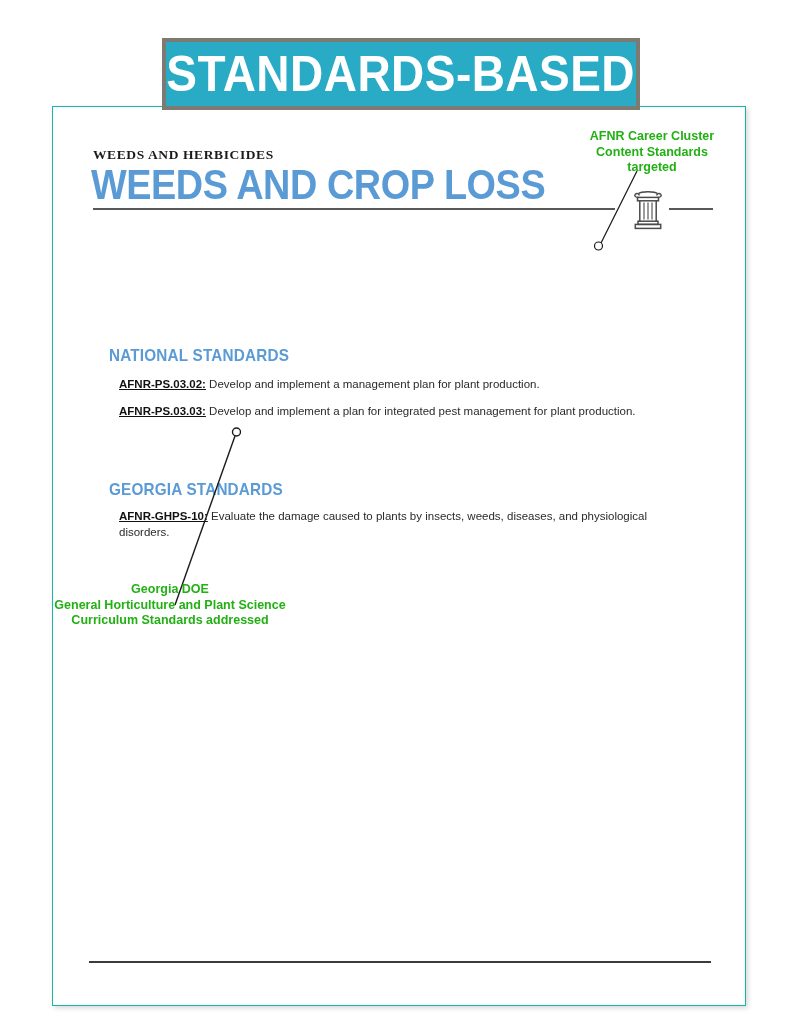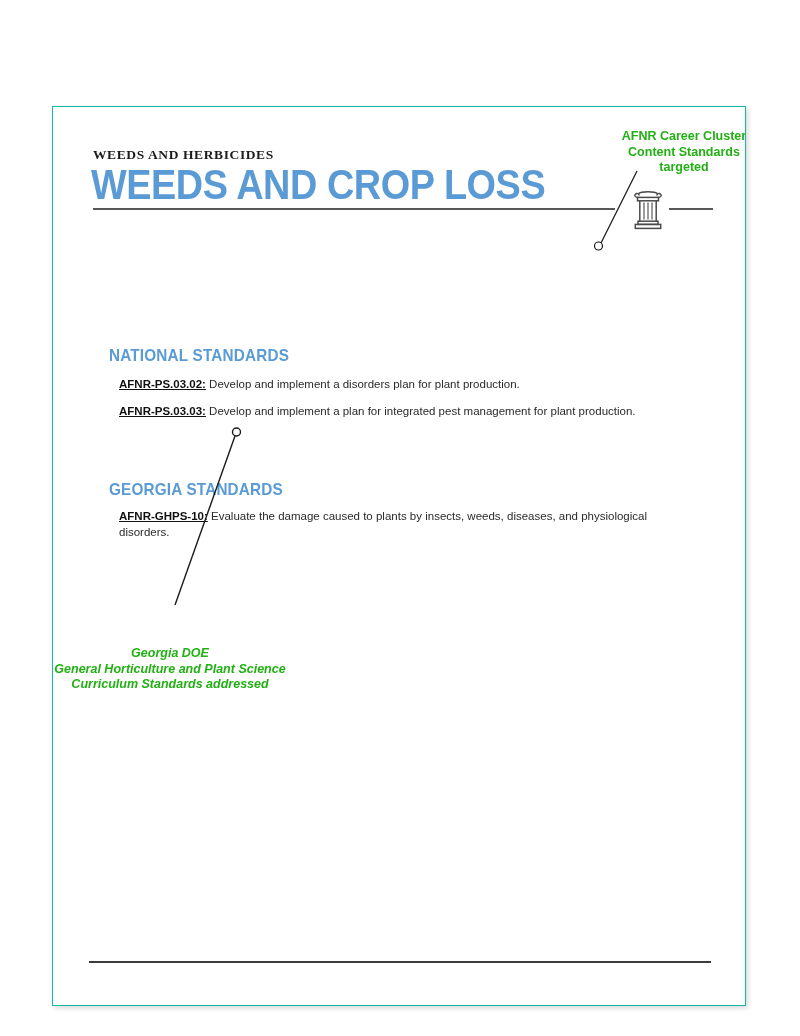--- a/index.html
+++ b/index.html
@@ -146,22 +146,22 @@
     position: absolute;
     color: #22b014;
     font-family: "Liberation Sans Narrow", "Liberation Sans", sans-serif;
     font-weight: 700;
     font-size: 12.5px;
     line-height: 1.24;
     text-align: center;
     white-space: pre-line;
     z-index: 15;
   }
-  #anno-top    { left: 584px; top: 129px; width: 200px; }
-  #anno-bottom { left: 10px;  top: 646px; width: 320px; font-style: italic; }
+  #anno-top    { left: 552px; top: 129px; width: 200px; }
+  #anno-bottom { left: 10px;  top: 582px; width: 320px; }
 
   
   .leader-layer {
     position: absolute;
     left: 0; top: 0;
     width: 800px; height: 1036px;
     pointer-events: none;
     z-index: 12;
   }
 
@@ -224,36 +224,39 @@
 
           <rect x="7" y="32.2" width="20" height="3.2"></rect>
           <rect x="4.3" y="35.4" width="25.4" height="4"></rect>
         </g>
       </svg>
     </div>
 
     <div class="section-heading" id="sec-national">NATIONAL STANDARDS</div>
 
     <div class="std-entry" id="std-0">
-      <span class="std-code">AFNR-PS.03.02:</span><span> Develop and implement a disorders plan for plant production.</span>
+      <span class="std-code">AFNR-PS.03.02:</span><span> Develop and implement a management plan for plant production.</span>
     </div>
 
     <div class="std-entry" id="std-1">
       <span class="std-code">AFNR-PS.03.03:</span><span> Develop and implement a plan for integrated pest management for plant production.</span>
     </div>
 
     <div class="section-heading" id="sec-georgia">GEORGIA STANDARDS</div>
 
     <div class="std-entry" id="std-2">
       <span class="std-code">AFNR-GHPS-10:</span><span> Evaluate the damage caused to plants by insects, weeds, diseases, and physiological disorders.</span>
     </div>
 
     <div class="footer-rule"></div>
   </div>
 
+  <div class="banner">
+    <div class="banner-text">STANDARDS-BASED</div>
+  </div>
 
   <svg class="leader-layer" viewBox="0 0 800 1036" width="800" height="1036">
 
     <line x1="637" y1="171" x2="601" y2="243" stroke="#1a1a1a" stroke-width="1.2"></line>
     <circle cx="598.5" cy="246" r="4" fill="#ffffff" stroke="#1a1a1a" stroke-width="1.2"></circle>
 
     <line x1="235" y1="436" x2="175" y2="605" stroke="#1a1a1a" stroke-width="1.4"></line>
     <circle cx="236.5" cy="432" r="4" fill="#ffffff" stroke="#1a1a1a" stroke-width="1.4"></circle>
   </svg>
 

